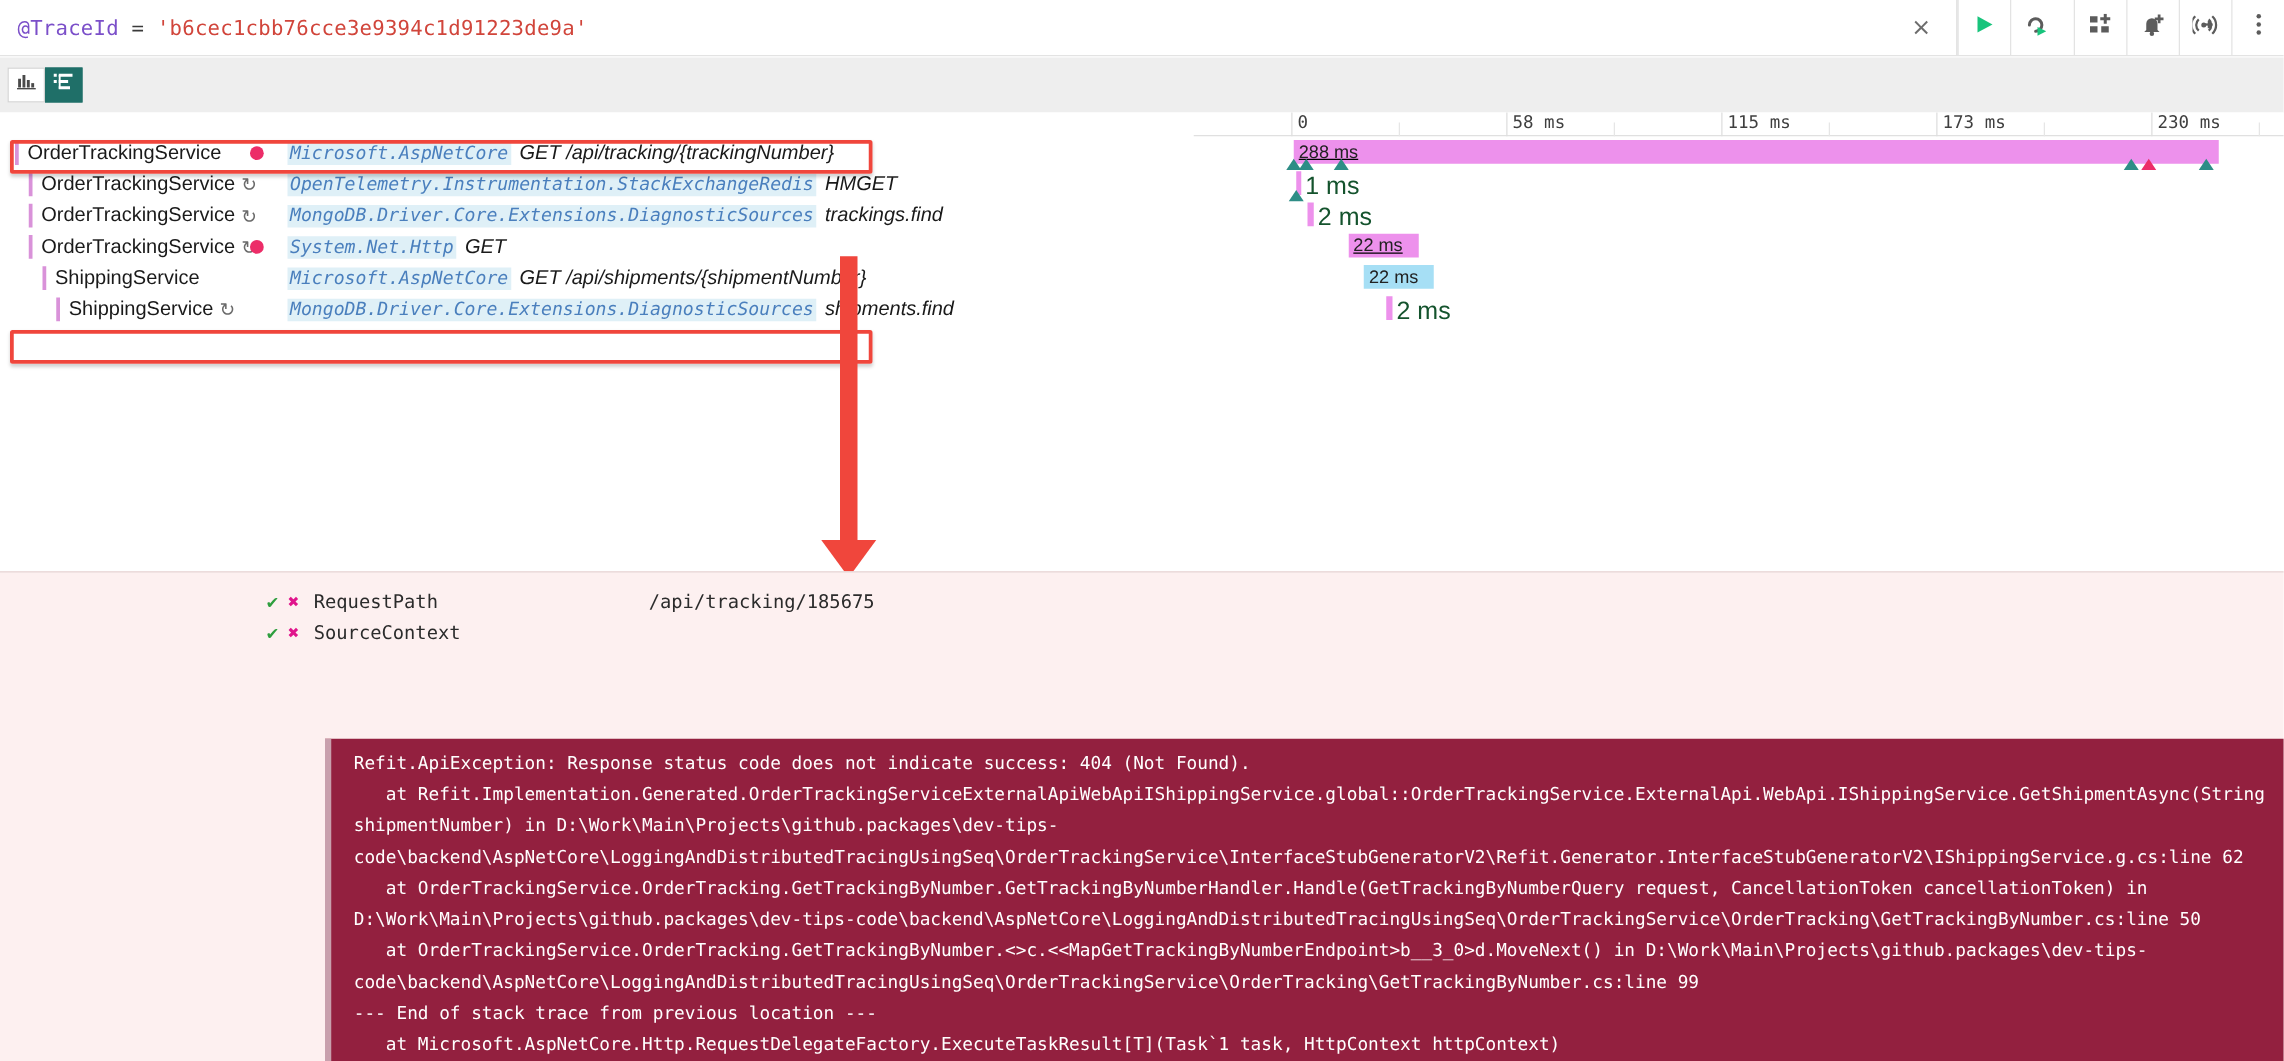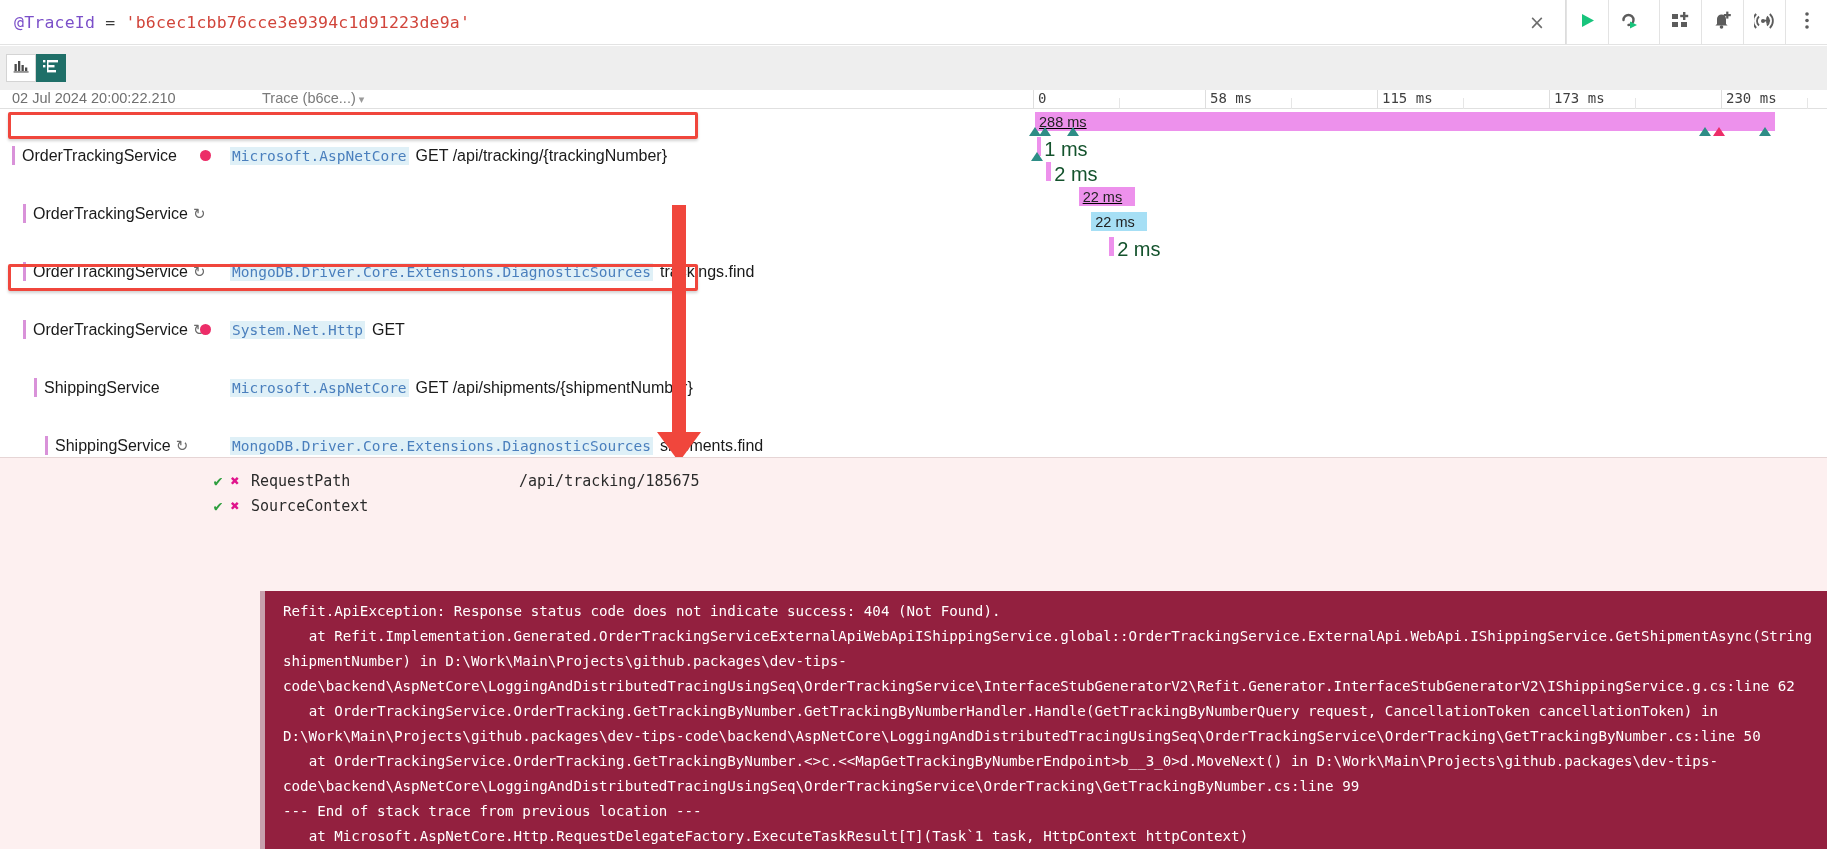--- a/index.html
+++ b/index.html
@@ -91,39 +91,38 @@
   }
   .hdr-trace {
     position: absolute; left: 262px; top: 0; font-size: 14.5px; color: #7a7a7a;
   }
   .hdr-caret { color: #9a9a9a; font-size: 11px; margin-left: 3px; }
 
   .rows { position: absolute; left: 0; top: 20px; width: 960px; }
   .row {
     position: relative; height: 25px; display: flex; align-items: center;
     white-space: nowrap;
-    margin-top: 33px;
   }
   .indent-bar {
     width: 3px; height: 19px; background: #d992d9; margin-right: 7px; flex: 0 0 auto;
   }
   .svc { font-size: 16px; color: #1a1a1a; }
   .retry-icon { margin-left: 5px; color: #6b6b6b; font-size: 15px; display:inline-block; }
   .errdot {
     width: 11px; height: 11px; border-radius: 50%; background: #ec2d68;
     flex: 0 0 auto;
   }
   .src {
     font-family: "DejaVu Sans Mono", monospace; font-size: 14.5px;
     color: #4a7fbd; background: #dff0f7; padding: 1px 2px;
   }
   .op { font-size: 16px; color: #1a1a1a; margin-left: 7px; }
   .col-svc { width: 200px; display: flex; align-items: center; }
   .col-dot { width: 30px; display: flex; align-items: center; }
-  .col-src { display: flex; align-items: center; }
+  .col-src { display: flex; align-items: center; font-style: italic; }
 
   .hl-box {
     position: absolute; border: 3px solid #f0463c; pointer-events: none;
     border-radius: 2px; box-shadow: 0 2px 3px rgba(0,0,0,.18);
   }
 
   
   .timeline { position: absolute; left: 955px; top: 0; width: 872px; height: 367px; }
   .axis {
     position: absolute; left: 0; top: 0; width: 872px; height: 19px;
@@ -287,26 +286,20 @@
             <rect x="5" y="2" width="1.5" height="11" fill="#fff"></rect>
           </svg>
         </span>
       </div>
     </div>
 
   </div>
 
   <div class="tracearea">
 
-    <div class="hdrrow">
-      <div class="hdr-ts">02 Jul 2024 20:00:22.210</div>
-      <div class="hdr-trace">
-        <span>Trace (b6ce...)</span><span class="hdr-caret">▾</span>
-      </div>
-    </div>
 
     <div class="rows" id="rows">
         <div class="row">
           <div class="col-svc" style="padding-left: 12px; width: 200px;">
             <div class="indent-bar"></div>
             <span class="svc">OrderTrackingService</span>
           </div>
           <div class="col-dot">
             <div class="errdot"></div>
           </div>
@@ -315,20 +308,24 @@
             <span class="op">GET /api/tracking/{trackingNumber}</span>
           </div>
         </div>
         <div class="row">
           <div class="col-svc" style="padding-left: 23px; width: 200px;">
             <div class="indent-bar"></div>
             <span class="svc">OrderTrackingService</span>
             <span class="retry-icon">↻</span>
           </div>
           <div class="col-dot"></div>
+          <div class="col-src">
+            <span class="src">OpenTelemetry.Instrumentation.StackExchangeRedis</span>
+            <span class="op">HMGET</span>
+          </div>
         </div>
         <div class="row">
           <div class="col-svc" style="padding-left: 23px; width: 200px;">
             <div class="indent-bar"></div>
             <span class="svc">OrderTrackingService</span>
             <span class="retry-icon">↻</span>
           </div>
           <div class="col-dot"></div>
           <div class="col-src">
             <span class="src">MongoDB.Driver.Core.Extensions.DiagnosticSources</span>

